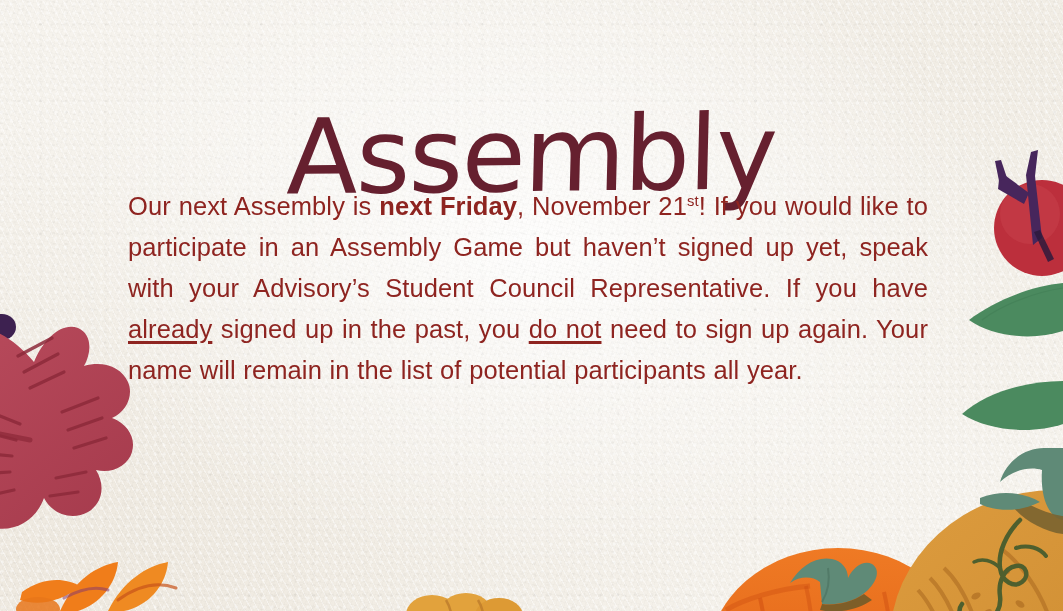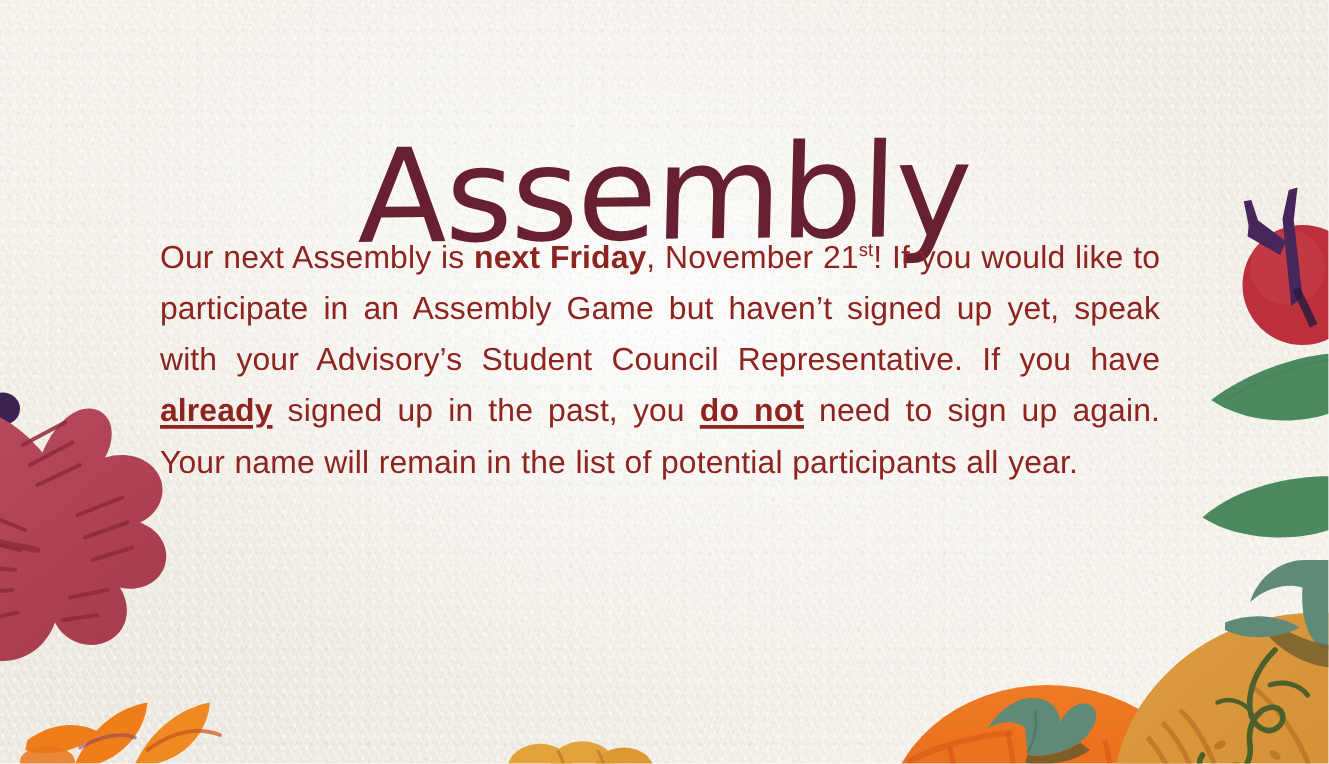--- a/index.html
+++ b/index.html
@@ -91,21 +91,21 @@
     font-family: "Liberation Sans", sans-serif;
     font-size: 25.5px;
     line-height: 41px;
     text-align: justify;
     text-justify: inter-word;
     letter-spacing: .1px;
     word-spacing: .5px;
   }
 
   .b  { font-weight: bold; }
-  .bu { font-weight: bold; text-decoration: underline; text-underline-offset: 3px; text-decoration-thickness: 2.5px; }
+  .bu { font-weight: normal; text-decoration: underline; text-underline-offset: 3px; text-decoration-thickness: 2.5px; }
   sup { font-size: .58em; vertical-align: super; line-height: 0; }
 </style>
 </head>
 <body>
 
 <div id="slide">
 
   <div class="paper-tex t3"></div>
   <div class="paper-tex t2"></div>
   <div class="paper-tex t1"></div>

